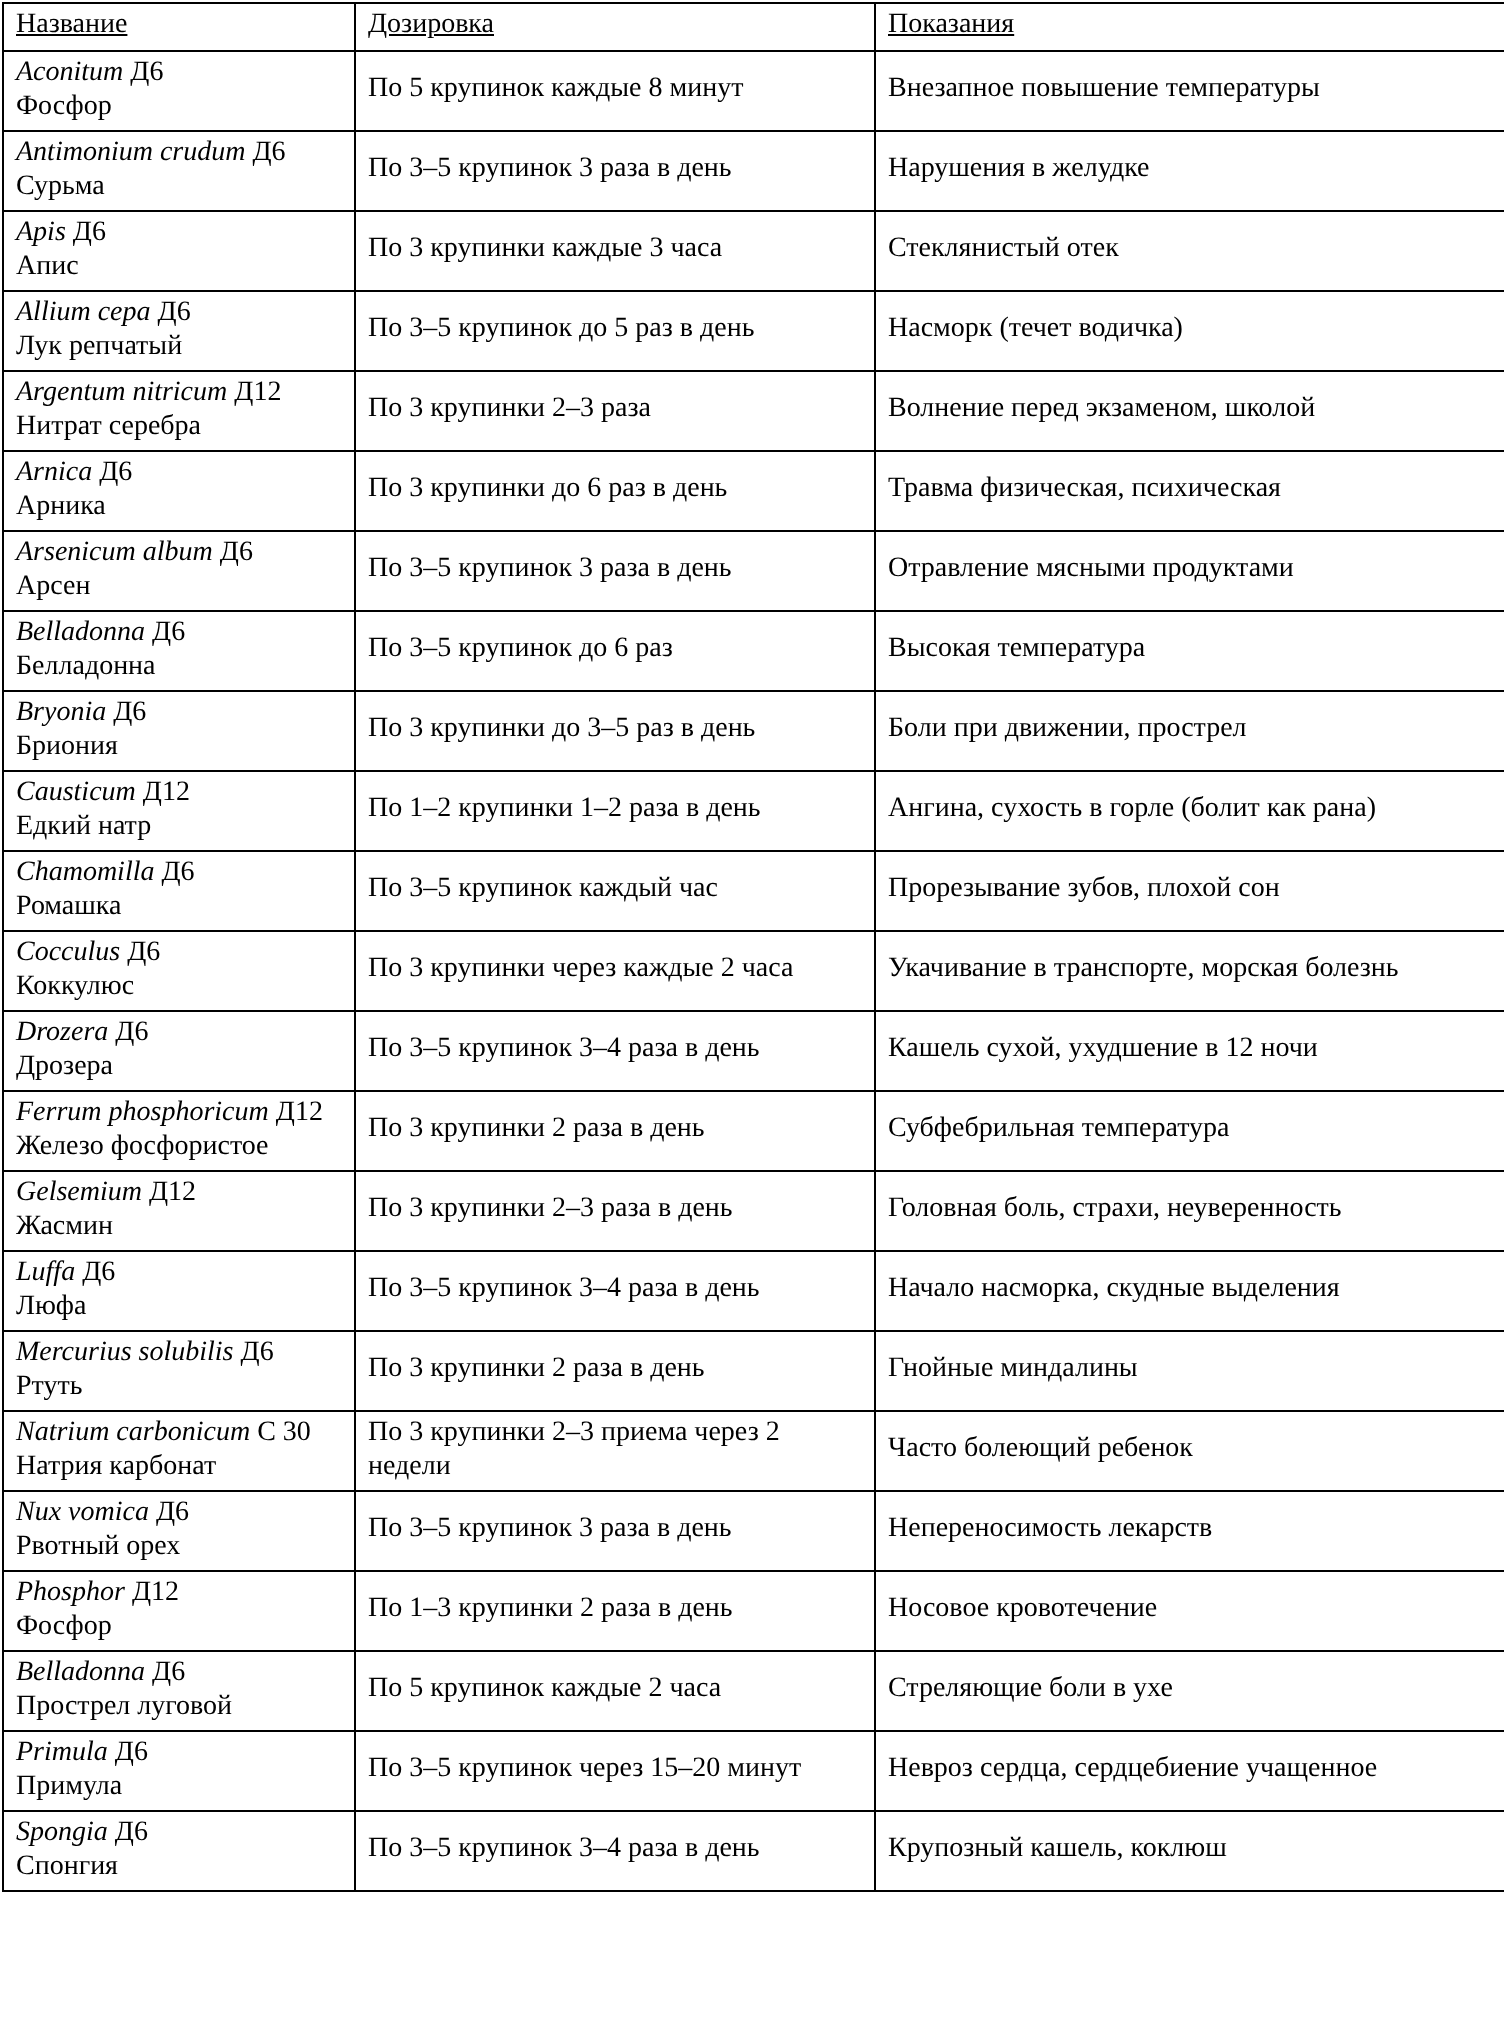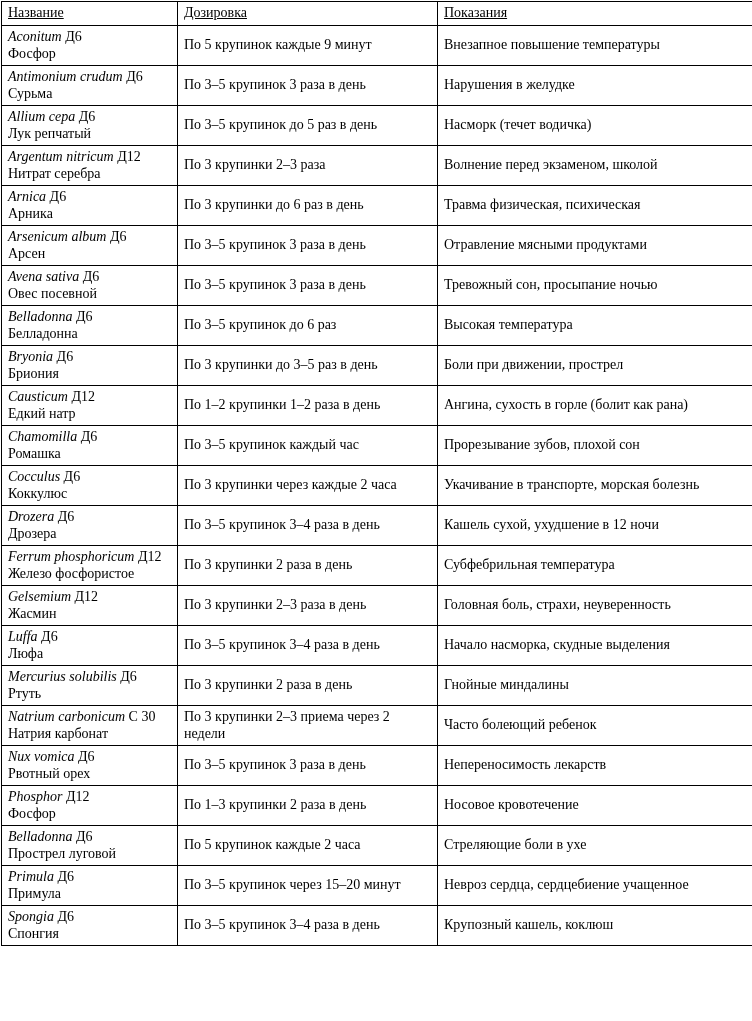--- a/index.html
+++ b/index.html
@@ -55,52 +55,52 @@
     <thead>
       <tr>
         <th>Название</th>
         <th>Дозировка</th>
         <th>Показания</th>
       </tr>
     </thead>
     <tbody>
         <tr>
           <td class="name-cell"><i>Aconitum</i>&nbsp;Д6<br><span>Фосфор</span></td>
-          <td>По 5 крупинок каждые 9 минут</td>
+          <td>По 5 крупинок каждые 8 минут</td>
           <td>Внезапное повышение температуры</td>
         </tr>
         <tr>
           <td class="name-cell"><i>Antimonium crudum</i>&nbsp;Д6<br><span>Сурьма</span></td>
           <td>По 3–5 крупинок 3 раза в день</td>
           <td>Нарушения в желудке</td>
+        </tr>
+        <tr>
+          <td class="name-cell"><i>Apis</i>&nbsp;Д6<br><span>Апис</span></td>
+          <td>По 3 крупинки каждые 3 часа</td>
+          <td>Стеклянистый отек</td>
         </tr>
         <tr>
           <td class="name-cell"><i>Allium cepa</i>&nbsp;Д6<br><span>Лук репчатый</span></td>
           <td>По 3–5 крупинок до 5 раз в день</td>
           <td>Насморк (течет водичка)</td>
         </tr>
         <tr>
           <td class="name-cell"><i>Argentum nitricum</i>&nbsp;Д12<br><span>Нитрат серебра</span></td>
           <td>По 3 крупинки 2–3 раза</td>
           <td>Волнение перед экзаменом, школой</td>
         </tr>
         <tr>
           <td class="name-cell"><i>Arnica</i>&nbsp;Д6<br><span>Арника</span></td>
           <td>По 3 крупинки до 6 раз в день</td>
           <td>Травма физическая, психическая</td>
         </tr>
         <tr>
           <td class="name-cell"><i>Arsenicum album</i>&nbsp;Д6<br><span>Арсен</span></td>
           <td>По 3–5 крупинок 3 раза в день</td>
           <td>Отравление мясными продуктами</td>
-        </tr>
-        <tr>
-          <td class="name-cell"><i>Avena sativa</i>&nbsp;Д6<br><span>Овес посевной</span></td>
-          <td>По 3–5 крупинок 3 раза в день</td>
-          <td>Тревожный сон, просыпание ночью</td>
         </tr>
         <tr>
           <td class="name-cell"><i>Belladonna</i>&nbsp;Д6<br><span>Белладонна</span></td>
           <td>По 3–5 крупинок до 6 раз</td>
           <td>Высокая температура</td>
         </tr>
         <tr>
           <td class="name-cell"><i>Bryonia</i>&nbsp;Д6<br><span>Бриония</span></td>
           <td>По 3 крупинки до 3–5 раз в день</td>
           <td>Боли при движении, прострел</td>

